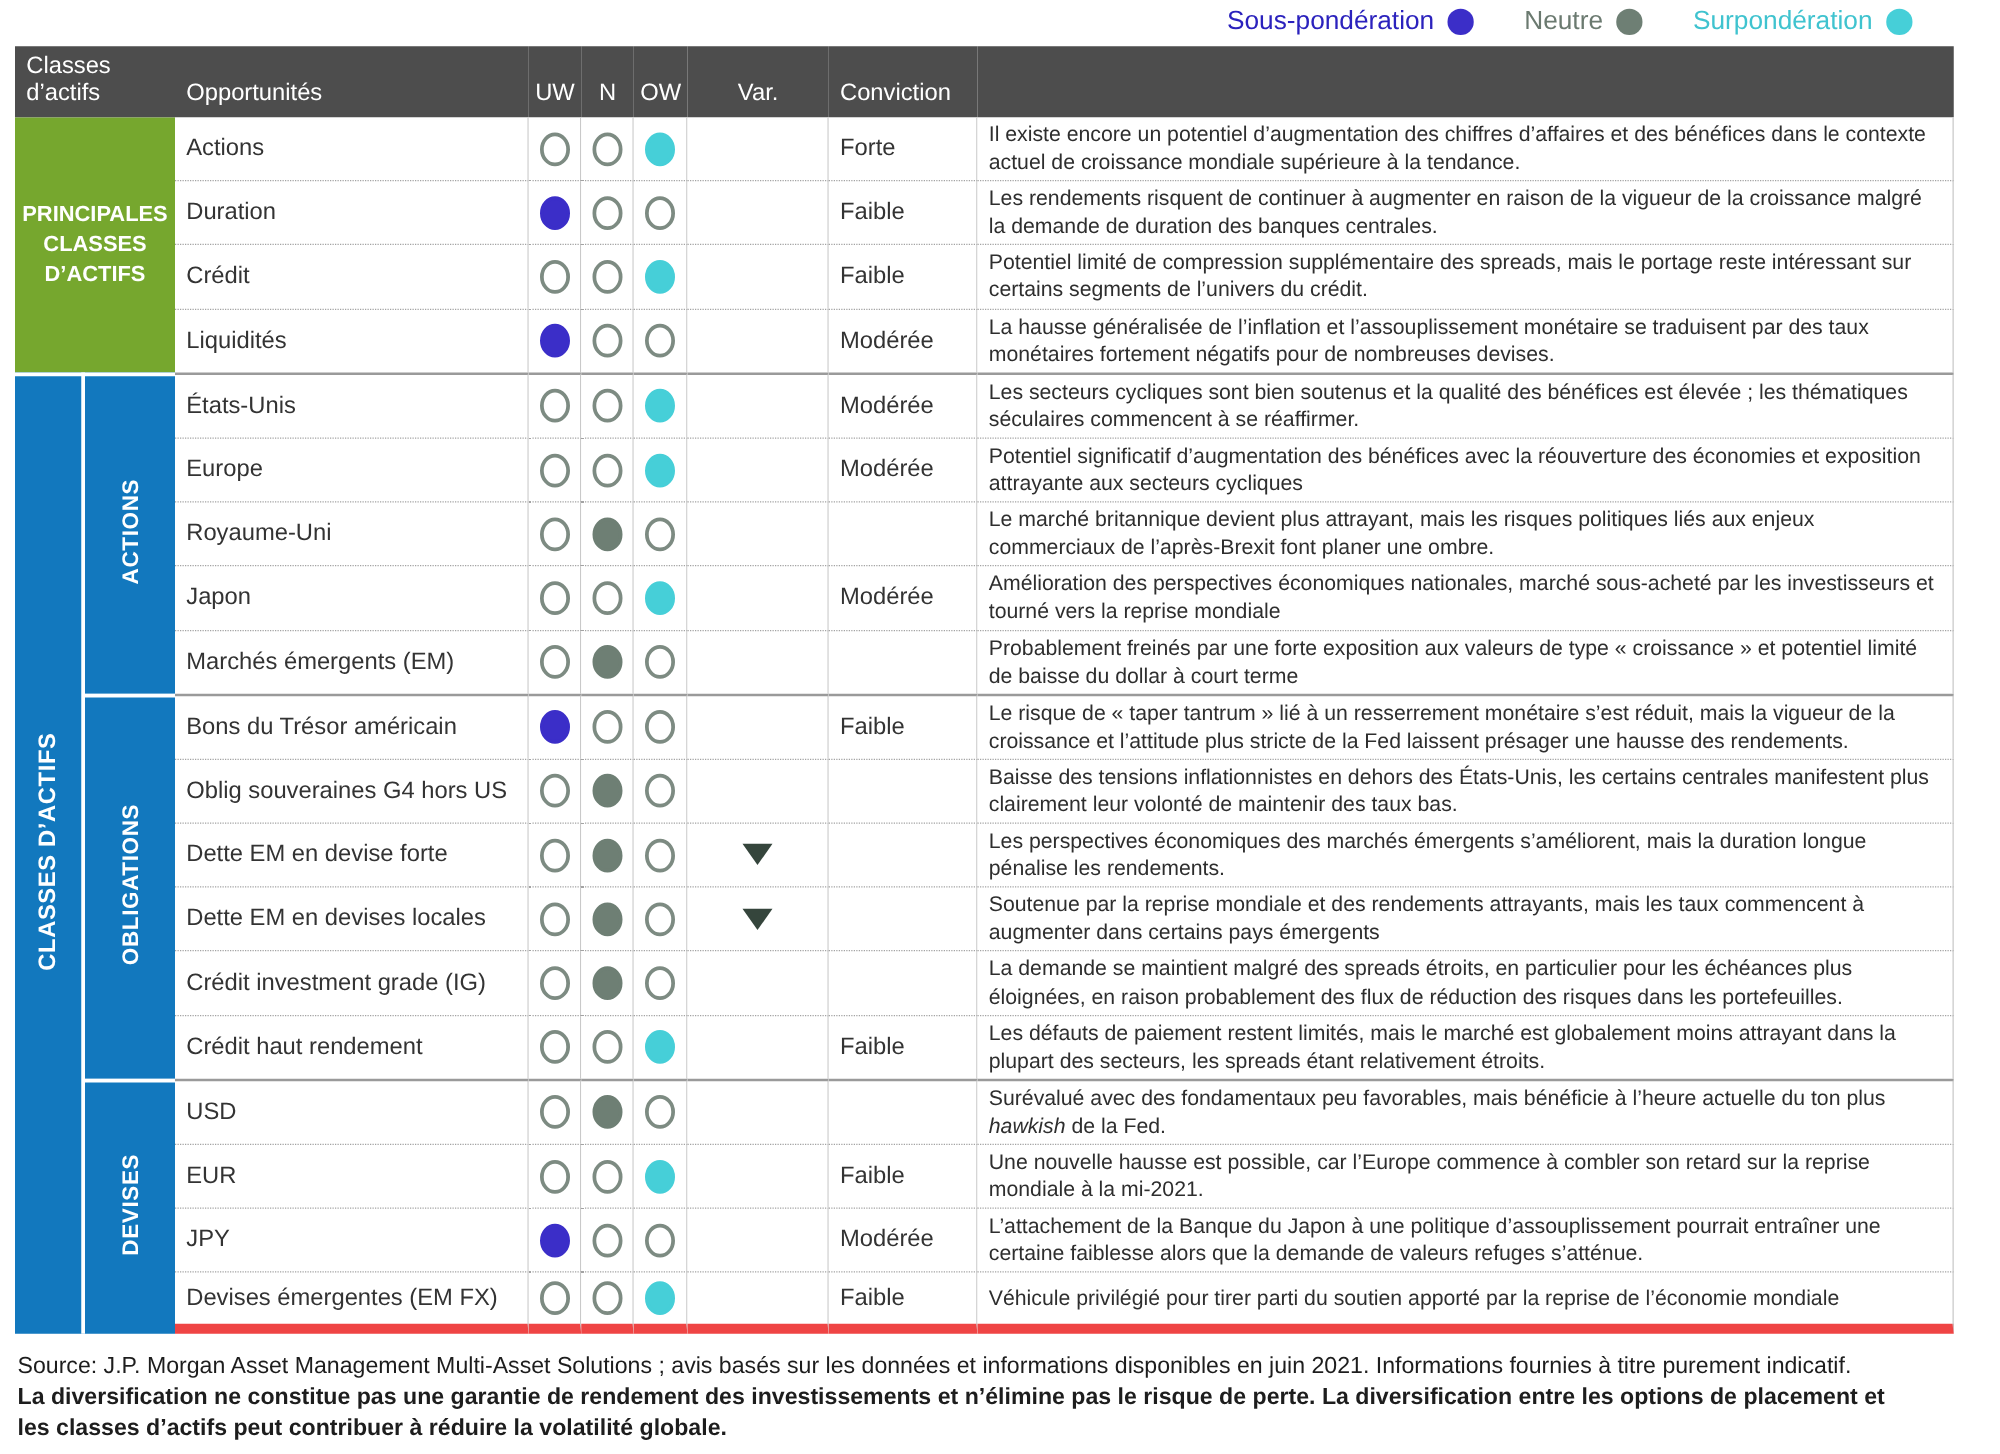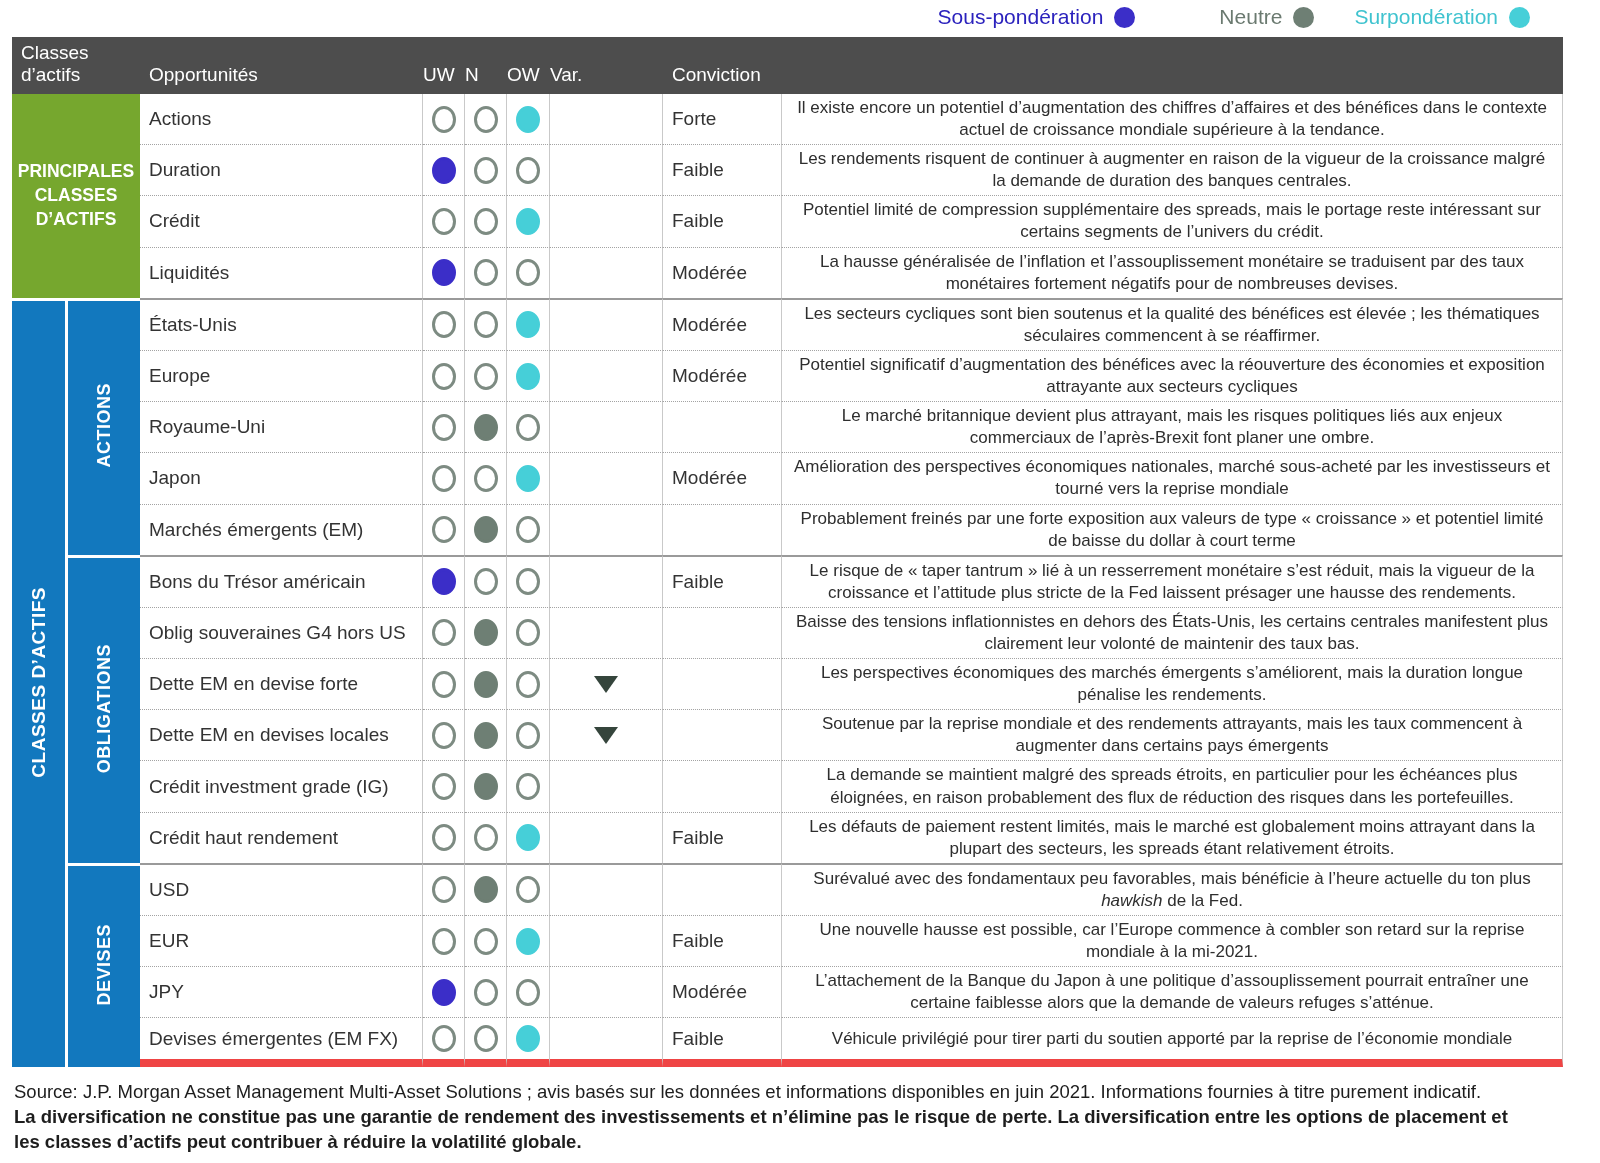--- a/index.html
+++ b/index.html
@@ -5,51 +5,51 @@
   html,body{margin:0;padding:0;background:#fff;}
   .page{position:relative;width:1600px;height:1163px;overflow:hidden;background:#fff;
         font-family:"Liberation Sans",sans-serif;-webkit-font-smoothing:antialiased;}
 
   
   .legend{display:flex;justify-content:flex-end;align-items:center;gap:40px;
           padding:5px 70px 8px 0;font-size:21px;}
   .litem{display:flex;align-items:center;gap:11px;}
   .ldot{width:21px;height:21px;border-radius:50%;display:inline-block;}
   .l-uw{color:var(--uw_text,#2B22BD);}
-  .l-n{color:var(--neutral_text,#6B7A70);margin-left:44px;}
+  .l-n{color:var(--neutral_text,#6B7A70);}
   .l-ow{color:var(--ow_text,#3FC3CF);}
   .d-uw{background:var(--uw,#3B2EC8);}
   .d-n{background:var(--neutral,#6E7F74);}
   .d-ow{background:var(--ow,#46CFD8);}
 
   
   table{border-collapse:separate;border-spacing:0;table-layout:fixed;
         margin-left:12px;width:1551px;}
   thead th{background:var(--header_bg,#4D4D4D);color:#fff;font-weight:400;font-size:19px;
            text-align:left;vertical-align:bottom;padding:5px 6px 8px 9px;height:54px;box-sizing:border-box;}
-  thead th.c{padding-left:0;padding-right:0;}
+  thead th.c{text-align:center;padding-left:0;padding-right:0;}
   tbody tr{height:50px;}
   td{box-sizing:border-box;}
   .data{border-right:1px solid #c9c9c9;vertical-align:middle;background:#fff;}
   tr.dotted .data{border-top:1px dotted #a3a3a3;}
   tr.solid  .data{border-top:2px solid #9a9a9a;}
   tbody tr:last-child .data{border-bottom:8px solid #ef4444;}
 
   .opp{font-size:19px;color:#333;padding-left:9px;}
   .dot{text-align:center;}
   .circ{display:inline-block;width:24px;height:27px;border-radius:50%;
         border:3px solid var(--outline,#7D8B82);background:#fff;box-sizing:border-box;vertical-align:middle;}
   .f-uw{background:var(--uw,#3B2EC8);border-color:var(--uw,#3B2EC8);}
   .f-n{background:var(--neutral,#6E7F74);border-color:var(--neutral,#6E7F74);}
   .f-ow{background:var(--ow,#46CFD8);border-color:var(--ow,#46CFD8);}
   .varc{text-align:center;}
   .tri{display:inline-block;width:0;height:0;border-left:12px solid transparent;
        border-right:12px solid transparent;border-top:17px solid var(--triangle,#35453C);vertical-align:middle;}
   .conv{font-size:19px;color:#333;padding-left:9px;}
-  .com{font-size:17px;line-height:1.3;color:#2e2e2e;padding:3px 9px;text-align:center;}
+  .com{font-size:17px;line-height:1.3;color:#2e2e2e;padding:3px 9px;}
   .com i{font-style:italic;}
 
   .gmain{background:var(--green,#76A72E);color:#fff;font-weight:700;font-size:17.5px;
          line-height:1.35;text-align:center;vertical-align:middle;padding:0 2px;margin-left:40px;}
   .gouter,.ginner{background:var(--blue,#1278BE);text-align:center;vertical-align:middle;
          border-top:3px solid #fff;}
   .gouter{border-right:3px solid #fff;}
   .vtext{display:inline-block;writing-mode:vertical-rl;transform:rotate(180deg);
          color:#fff;font-weight:700;white-space:nowrap;letter-spacing:0.5px;}
   .gouter .vtext{font-size:19px;}

